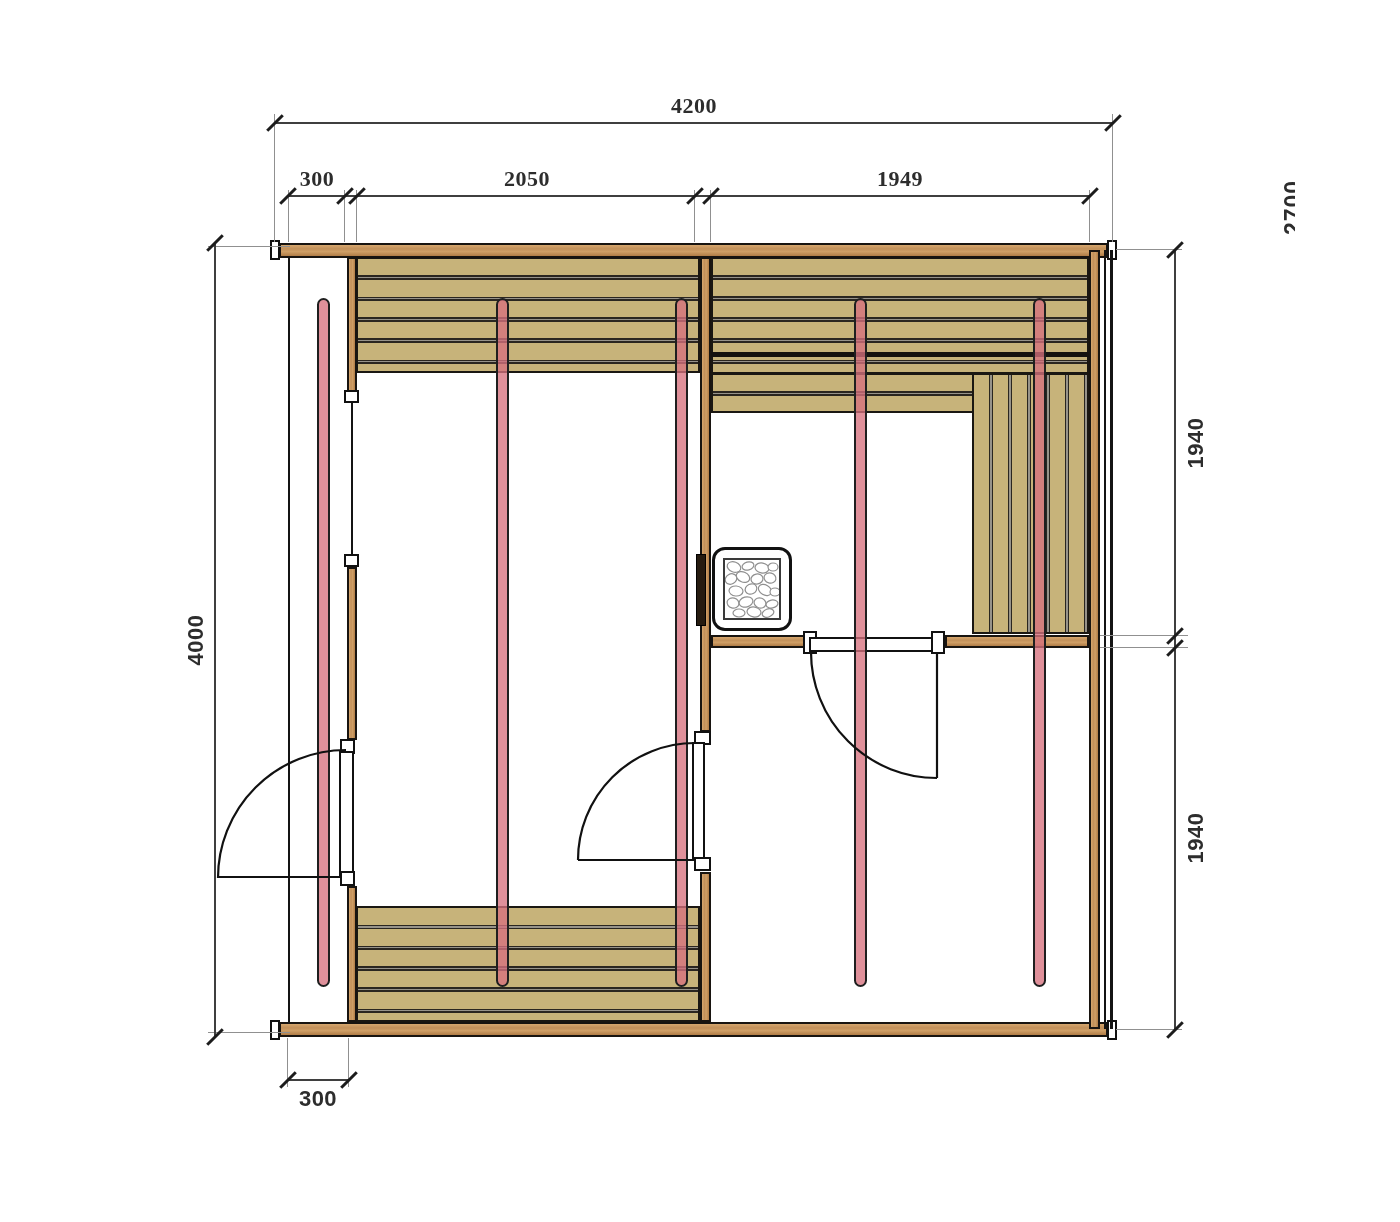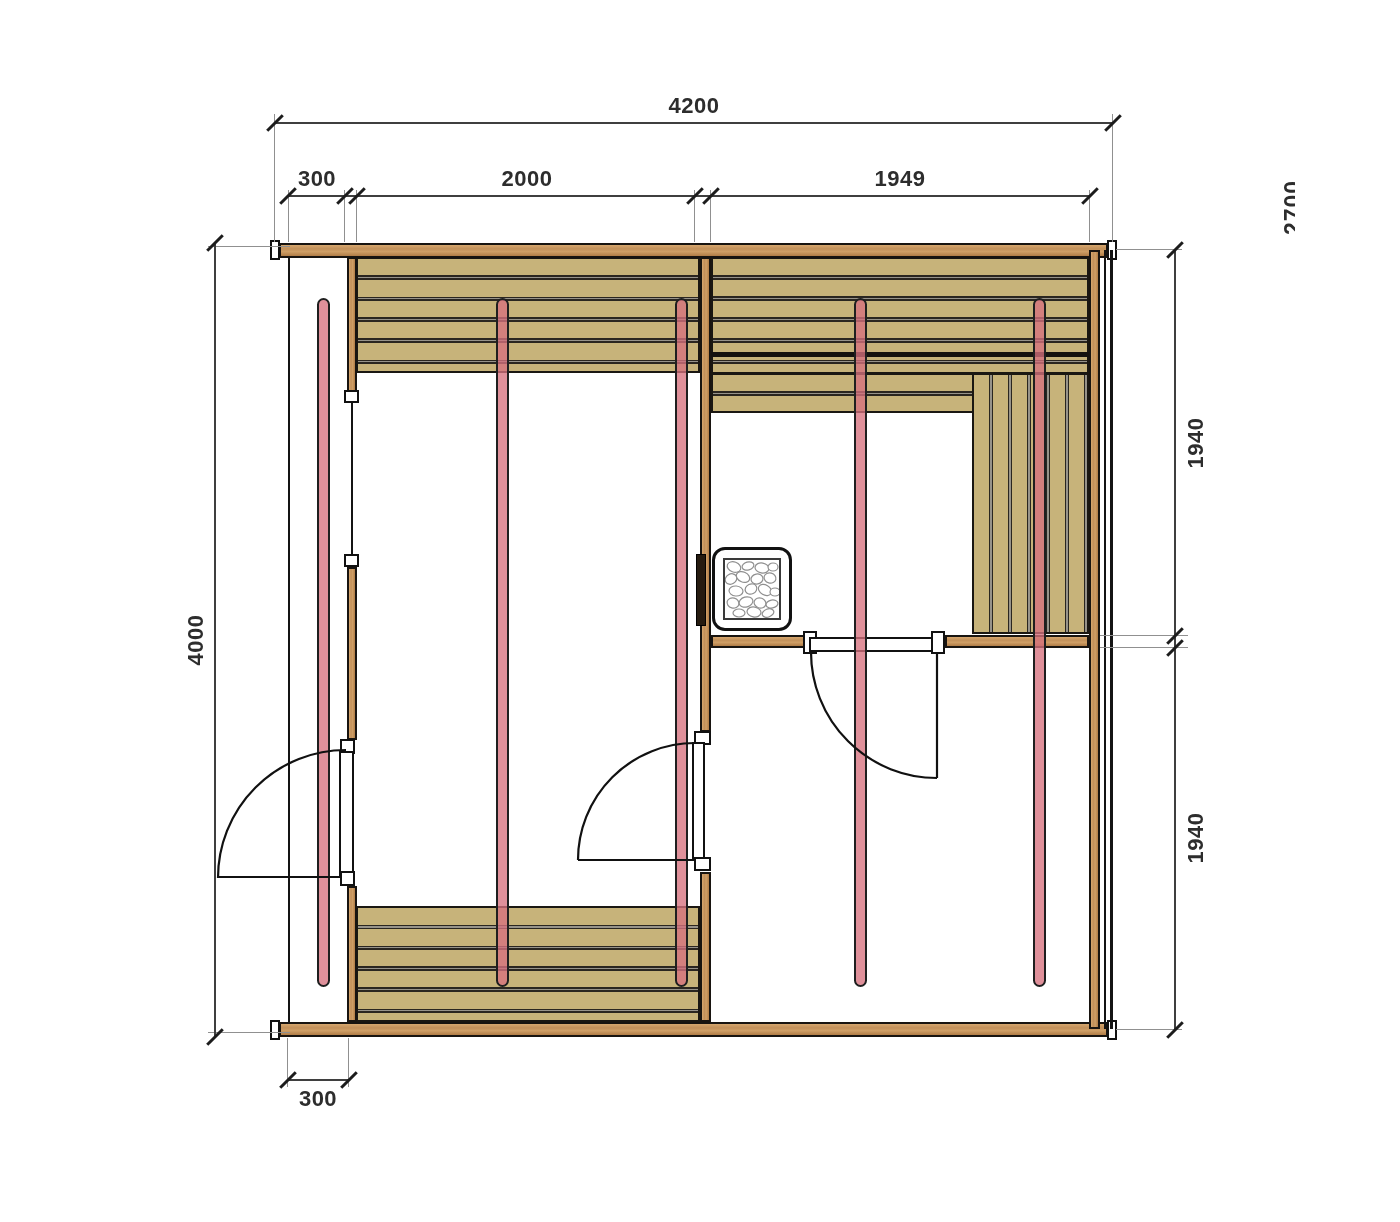--- a/index.html
+++ b/index.html
@@ -32,21 +32,21 @@
   .heater{position:absolute;left:712px;top:547px;width:80px;height:84px;background:#fff;
           border:3px solid #111;border-radius:13px;box-sizing:border-box;}
   .heater-inner{position:absolute;left:8px;top:8px;width:58px;height:62px;border:2px solid #3a3a3a;
           box-sizing:border-box;background:#fff;}
   .shield{position:absolute;left:696px;top:554px;width:10px;height:72px;background:#261b10;border:1px solid #000;box-sizing:border-box;}
   
   .dline{position:absolute;background:#3f3f3f;}
   .ext{position:absolute;background:#909090;}
   .tick{position:absolute;width:22px;height:3px;background:#1c1c1c;transform:translate(-50%,-50%) rotate(-45deg);}
   .lbl{position:absolute;transform:translate(-50%,-100%);font-size:22px;font-weight:600;color:#2d2d2d;
-       letter-spacing:0.5px;white-space:nowrap;}
+       letter-spacing:0.5px;white-space:nowrap;font-family:Liberation Serif, serif;}
   .lbl-v{position:absolute;transform:translate(-50%,-50%) rotate(-90deg);font-size:22px;font-weight:600;color:#2d2d2d;
        letter-spacing:0.5px;white-space:nowrap;}
   .lbl-below{position:absolute;transform:translate(-50%,0);font-size:22px;font-weight:600;color:#2d2d2d;
        letter-spacing:0.5px;white-space:nowrap;}
   .clipbox{position:absolute;overflow:hidden;}
   .clipbox span{position:absolute;left:0;top:95px;transform-origin:0 0;transform:rotate(-90deg);
        font-size:23px;font-weight:600;color:#2d2d2d;letter-spacing:1px;white-space:nowrap;}
   svg.overlay{position:absolute;left:0;top:0;pointer-events:none;}
 </style>
 </head>
@@ -160,21 +160,21 @@
   <div class="ext" style="left:710px;top:190px;width:1px;height:52px;"></div>
   <div class="ext" style="left:1089px;top:190px;width:1px;height:52px;"></div>
   <div class="dline" style="left:288px;top:195px;width:802px;height:2px;"></div>
   <div class="tick" style="left:288px;top:196px;"></div>
   <div class="tick" style="left:345px;top:196px;"></div>
   <div class="tick" style="left:357px;top:196px;"></div>
   <div class="tick" style="left:695px;top:196px;"></div>
   <div class="tick" style="left:711px;top:196px;"></div>
   <div class="tick" style="left:1090px;top:196px;"></div>
   <div class="lbl" style="left:317px;top:192px;">300</div>
-  <div class="lbl" style="left:527px;top:192px;">2000</div>
+  <div class="lbl" style="left:527px;top:192px;">2050</div>
   <div class="lbl" style="left:900px;top:192px;">1949</div>
 
   <div class="ext" style="left:208px;top:246px;width:82px;height:1px;"></div>
   <div class="ext" style="left:208px;top:1032px;width:82px;height:1px;"></div>
   <div class="dline" style="left:214px;top:243px;width:2px;height:794px;"></div>
   <div class="tick" style="left:215px;top:243px;"></div>
   <div class="tick" style="left:215px;top:1037px;"></div>
   <div class="lbl-v" style="left:196px;top:640px;">4000</div>
 
   <div class="ext" style="left:1116px;top:249px;width:66px;height:1px;"></div>

